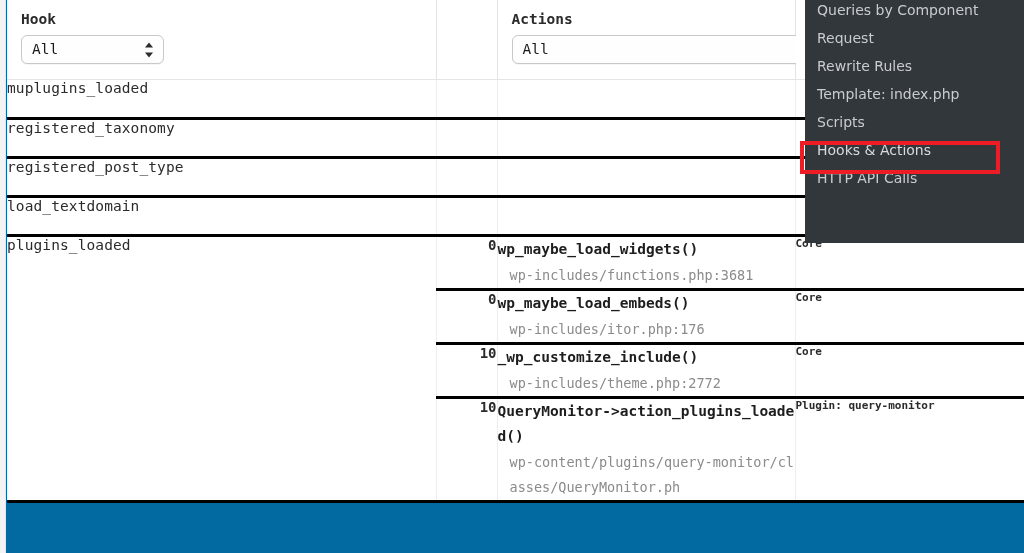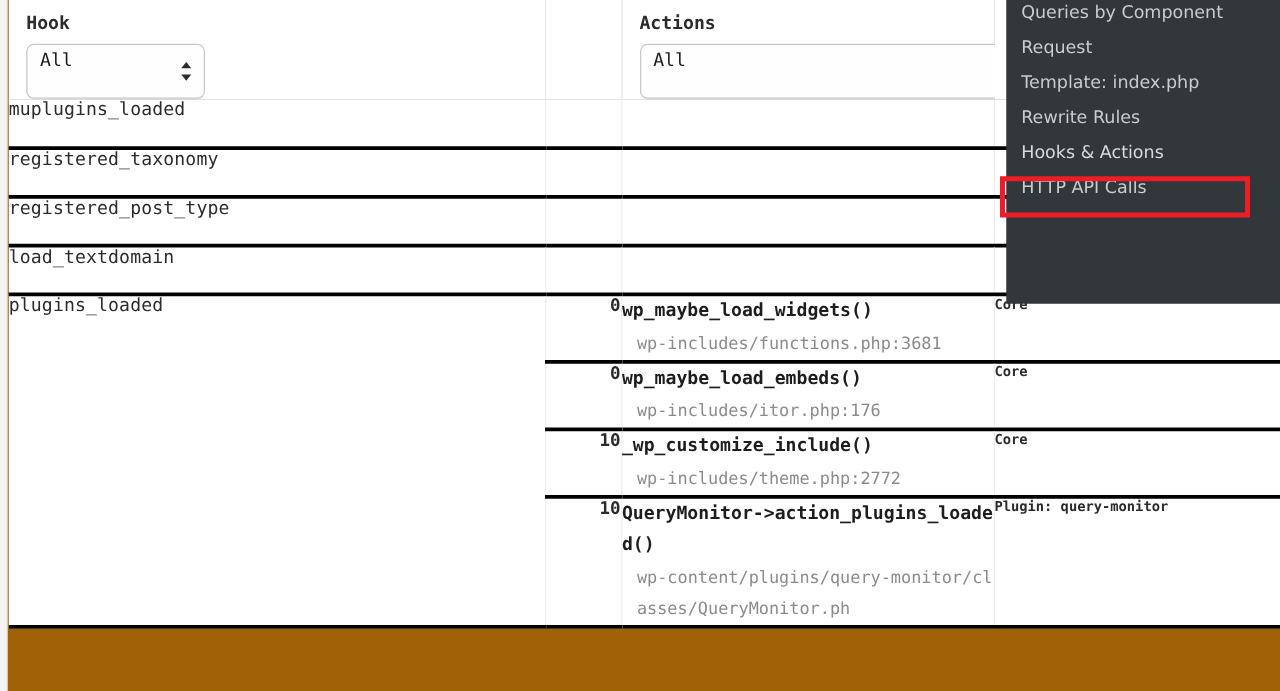--- a/index.html
+++ b/index.html
@@ -8,21 +8,21 @@
     margin: 0; padding: 0;
     width: 1024px; height: 553px;
     overflow: hidden;
     background: #f1f1f1;
     font-family: "DejaVu Sans Mono", "Liberation Mono", monospace;
   }
   #screen {
     position: relative;
     width: 1024px; height: 553px;
     overflow: hidden;
-    background: #a16207;
+    background: #0369a1;
     padding-left: 28px;
   }
 
   
   .panel-gutter {
     position: absolute; left: 0; top: 0;
     width: 6px; height: 553px;
     background: #f3f3f3;
     border-right: 1px solid #e6e6e6;
   }
@@ -59,21 +59,21 @@
   }
   .col-sep { border-left: 1px solid #eeeeee; }
   .col-sep-hd { border-left: 1px solid #e4e4e4; margin-left: 40px; }
 
   .filter-wrap { margin: 8px 14px 0 0; }
 
   
   .sel {
     position: relative;
     display: block;
-    height: 44px;
+    height: 29px;
     background: #fefefe;
     border: 1px solid #c8c8c8;
     border-radius: 6px;
     box-shadow: 0 1px 0 rgba(0,0,0,0.04);
     font-family: "DejaVu Sans Mono", "Liberation Mono", monospace;
     font-size: 14.5px;
     color: #1b1b1b;
     line-height: 27px;
     padding: 0 26px 0 10px;
     font-weight: normal;
@@ -284,22 +284,23 @@
         </td>
         <td class="col-sep comp">Plugin: query-monitor</td>
       </tr>
 
     </tbody>
   </table>
 
   <div class="qm-menu">
     <div class="qm-menu-item">Queries by Component</div>
     <div class="qm-menu-item">Request</div>
+    <div class="qm-menu-item">Rewrite Rules</div>
     <div class="qm-menu-item">Template: index.php</div>
-    <div class="qm-menu-item">Rewrite Rules</div>
+    <div class="qm-menu-item">Scripts</div>
     <div class="qm-menu-item is-current">Hooks &amp; Actions</div>
     <div class="qm-menu-item">HTTP API Calls</div>
 
   </div>
 
   <div class="hl-box"></div>
 
 </div>
 
 </body></html>

